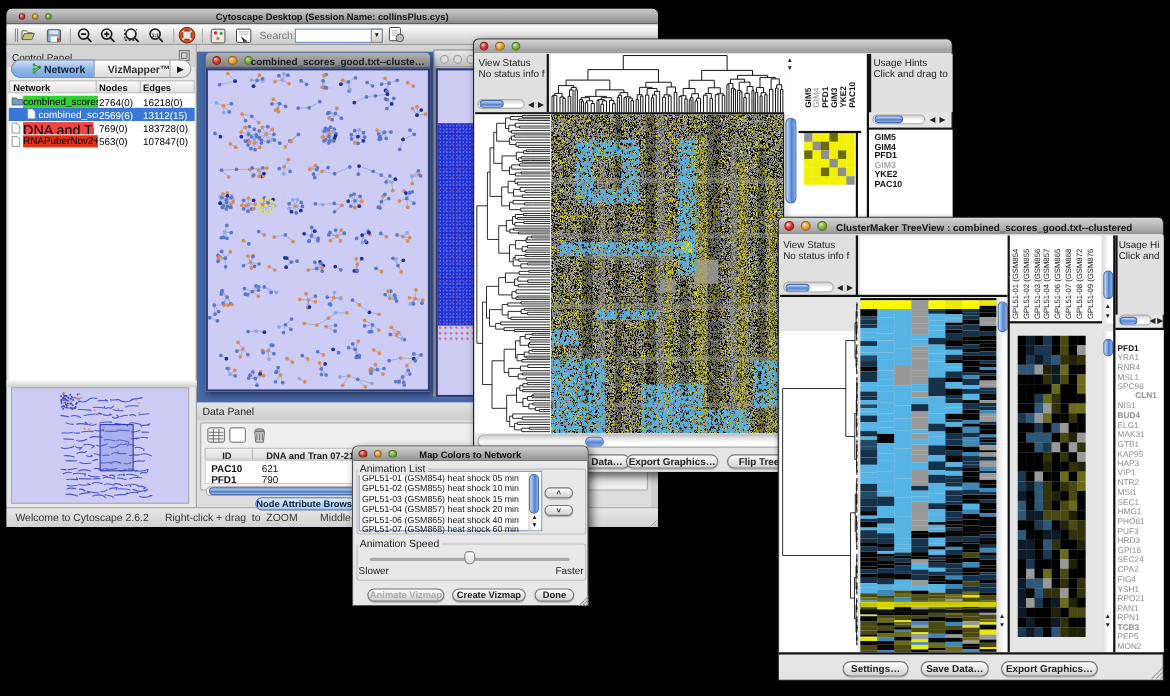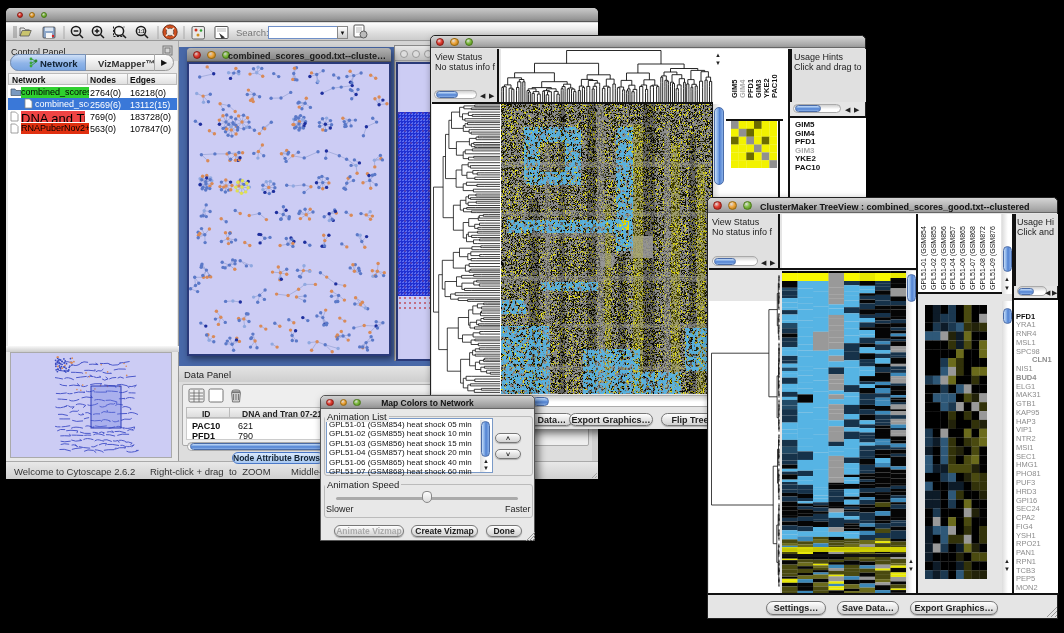--- a/index.html
+++ b/index.html
@@ -10,20 +10,21 @@
 .sbthumb{position:absolute;border-radius:6px;background:linear-gradient(#c5dcf8,#6f9de0 45%,#4f7fd0 55%,#88b0e8);border:1px solid #4a6ca8}
 .vthumb{position:absolute;border-radius:6px;background:linear-gradient(90deg,#c5dcf8,#6f9de0 45%,#4f7fd0 55%,#88b0e8);border:1px solid #4a6ca8}
 .arr{position:absolute;font-size:7px;color:#222;line-height:1}
 .lbl{position:absolute;white-space:nowrap}
 </style></head><body>
 <div class="a" id="cyto" style="left:6px;top:8px;width:592px;height:471px;background:#ddd;border-radius:5px 5px 0 0">
     <div class="a" style="left:0;top:0;width:592px;height:14px;background:linear-gradient(#cacaca,#9a9a9a 80%,#888);border-radius:5px 5px 0 0;border-bottom:1px solid #555"></div>
     <span class="tl" style="left:11.0px;top:4.0px;width:6.0px;height:6.0px;background:radial-gradient(circle at 35% 30%,#fff8,#e33e32 45%,#8e1b14);border:0.5px solid #8e1b14"></span>
     <span class="tl" style="left:23.0px;top:4.0px;width:6.0px;height:6.0px;background:radial-gradient(circle at 35% 30%,#fff8,#f0a63c 45%,#9a6a10);border:0.5px solid #9a6a10"></span>
     <span class="tl" style="left:35.0px;top:4.0px;width:6.0px;height:6.0px;background:radial-gradient(circle at 35% 30%,#fff8,#7fbc40 45%,#4a7a18);border:0.5px solid #4a7a18"></span>
+    <div class="lbl" style="left:0;top:2px;width:592px;text-align:center;font-size:8.5px;font-weight:bold;color:#111">Cytoscape Desktop (Session Name: collinsPlus.cys)</div>
     <div class="a" style="left:0;top:15px;width:592px;height:18px;background:linear-gradient(#fdfdfd,#ddd 60%,#ccc);border-bottom:1px solid #999"></div>
 <svg class="a" style="left:6px;top:15px" width="360" height="18" viewBox="0 0 360 18">
 <g stroke="#888">
         <path d="M2 3v12M4 3v12" stroke-width="1"></path>
       </g>
 <g>
  <path d="M8 13l2.2-5.5h9L17 13z" fill="#c9c46e" stroke="#555" stroke-width="0.8"></path>
  <path d="M8 13V5h4l1.5 1.8h4" fill="none" stroke="#555" stroke-width="0.8"></path>
  <rect x="31" y="4" width="12" height="11" rx="1" fill="#8ca6c8" stroke="#444" stroke-width="0.8"></rect>
  <rect x="33" y="4.5" width="8" height="3.5" fill="#dbe4ef"></rect>
@@ -1895,34 +1896,34 @@
     <div class="lbl" style="left:308px;top:279.9px;font-size:7.5px;font-weight:normal;color:#8d8d8d">PUF3</div>
     <div class="lbl" style="left:308px;top:288.7px;font-size:7.5px;font-weight:normal;color:#8d8d8d">HRD3</div>
     <div class="lbl" style="left:308px;top:297.5px;font-size:7.5px;font-weight:normal;color:#8d8d8d">GPI16</div>
     <div class="lbl" style="left:308px;top:306.2px;font-size:7.5px;font-weight:normal;color:#8d8d8d">SEC24</div>
     <div class="lbl" style="left:308px;top:315.0px;font-size:7.5px;font-weight:normal;color:#8d8d8d">CPA2</div>
     <div class="lbl" style="left:308px;top:323.7px;font-size:7.5px;font-weight:normal;color:#8d8d8d">FIG4</div>
     <div class="lbl" style="left:308px;top:332.5px;font-size:7.5px;font-weight:normal;color:#8d8d8d">YSH1</div>
     <div class="lbl" style="left:308px;top:341.3px;font-size:7.5px;font-weight:normal;color:#8d8d8d">RPO21</div>
     <div class="lbl" style="left:308px;top:350.0px;font-size:7.5px;font-weight:normal;color:#8d8d8d">PAN1</div>
     <div class="lbl" style="left:308px;top:358.8px;font-size:7.5px;font-weight:normal;color:#8d8d8d">RPN1</div>
-    <div class="lbl" style="left:308px;top:367.5px;font-size:7.5px;font-weight:normal;color:#8d8d8d">TCB3</div>
+    <div class="lbl" style="left:308px;top:367.5px;font-size:7.5px;font-weight:bold;color:#8d8d8d">TCB3</div>
     <div class="lbl" style="left:308px;top:376.3px;font-size:7.5px;font-weight:normal;color:#8d8d8d">PEP5</div>
     <div class="lbl" style="left:308px;top:385.1px;font-size:7.5px;font-weight:normal;color:#8d8d8d">MON2</div>
     <div class="a" style="left:304px;top:16px;width:2px;height:379px;background:#111"></div>
     <div class="a" style="left:208px;top:16px;width:2px;height:379px;background:#111"></div>
     <div class="a" style="left:0;top:395px;width:351px;height:2px;background:#111"></div>
     <div class="btn" style="left:58px;top:403px;width:60px;height:14px;font-size:9px;line-height:13px">Settings…</div>
     <div class="btn" style="left:129px;top:403px;width:62px;height:14px;font-size:9px;line-height:13px">Save Data…</div>
     <div class="btn" style="left:202px;top:403px;width:88px;height:14px;font-size:9px;line-height:13px">Export Graphics…</div>
     <svg class="a" style="left:338px;top:408px" width="12" height="12">
       <path d="M11 1L1 11M11 5L5 11M11 9L9 11" stroke="#999" stroke-width="1" fill="none"></path>
     </svg>
   </div>
-<div class="a" style="left:320px;top:395px;width:215px;height:146px;background:#e8e8e8;border:1px solid #555;border-radius:5px 5px 0 0;box-shadow:3px 4px 8px rgba(0,0,0,.6)">
+<div class="a" style="left:320px;top:405px;width:215px;height:146px;background:#e8e8e8;border:1px solid #555;border-radius:5px 5px 0 0;box-shadow:3px 4px 8px rgba(0,0,0,.6)">
     <div class="a" style="left:0;top:0;width:100%;height:13px;background:linear-gradient(#d0d0d0,#a0a0a0 80%,#909090);border-radius:5px 5px 0 0;border-bottom:1px solid #666"></div>
     <span class="tl" style="left:5.2px;top:2.7px;width:7.6px;height:7.6px;background:radial-gradient(circle at 35% 30%,#fff8,#e33e32 45%,#8e1b14);border:0.5px solid #8e1b14"></span>
     <span class="tl" style="left:18.8px;top:2.7px;width:7.6px;height:7.6px;background:radial-gradient(circle at 35% 30%,#fff8,#f0a63c 45%,#9a6a10);border:0.5px solid #9a6a10"></span>
     <span class="tl" style="left:32.4px;top:2.7px;width:7.6px;height:7.6px;background:radial-gradient(circle at 35% 30%,#fff8,#7fbc40 45%,#4a7a18);border:0.5px solid #4a7a18"></span>
     <div class="lbl" style="left:0;top:1.5px;width:100%;text-align:center;font-size:8.5px;font-weight:bold;color:#111">Map Colors to Network</div>
     <div class="lbl" style="left:4px;top:15px;font-size:9.5px;color:#222;background:#e8e8e8;padding:0 2px;z-index:2">Animation List</div>
     <div class="a" style="left:3px;top:20px;width:209px;height:60px;border:1px solid #bbb;border-radius:3px"></div>
     <div class="a" style="left:5px;top:22px;width:167px;height:55px;background:#fff;border:1.5px solid #7a9ac8"></div>
     <div class="lbl" style="left:8px;top:24.0px;font-size:8px;color:#111">GPL51-01 (GSM854) heat shock 05 min</div>
     <div class="lbl" style="left:8px;top:33.4px;font-size:8px;color:#111">GPL51-02 (GSM855) heat shock 10 min</div>

